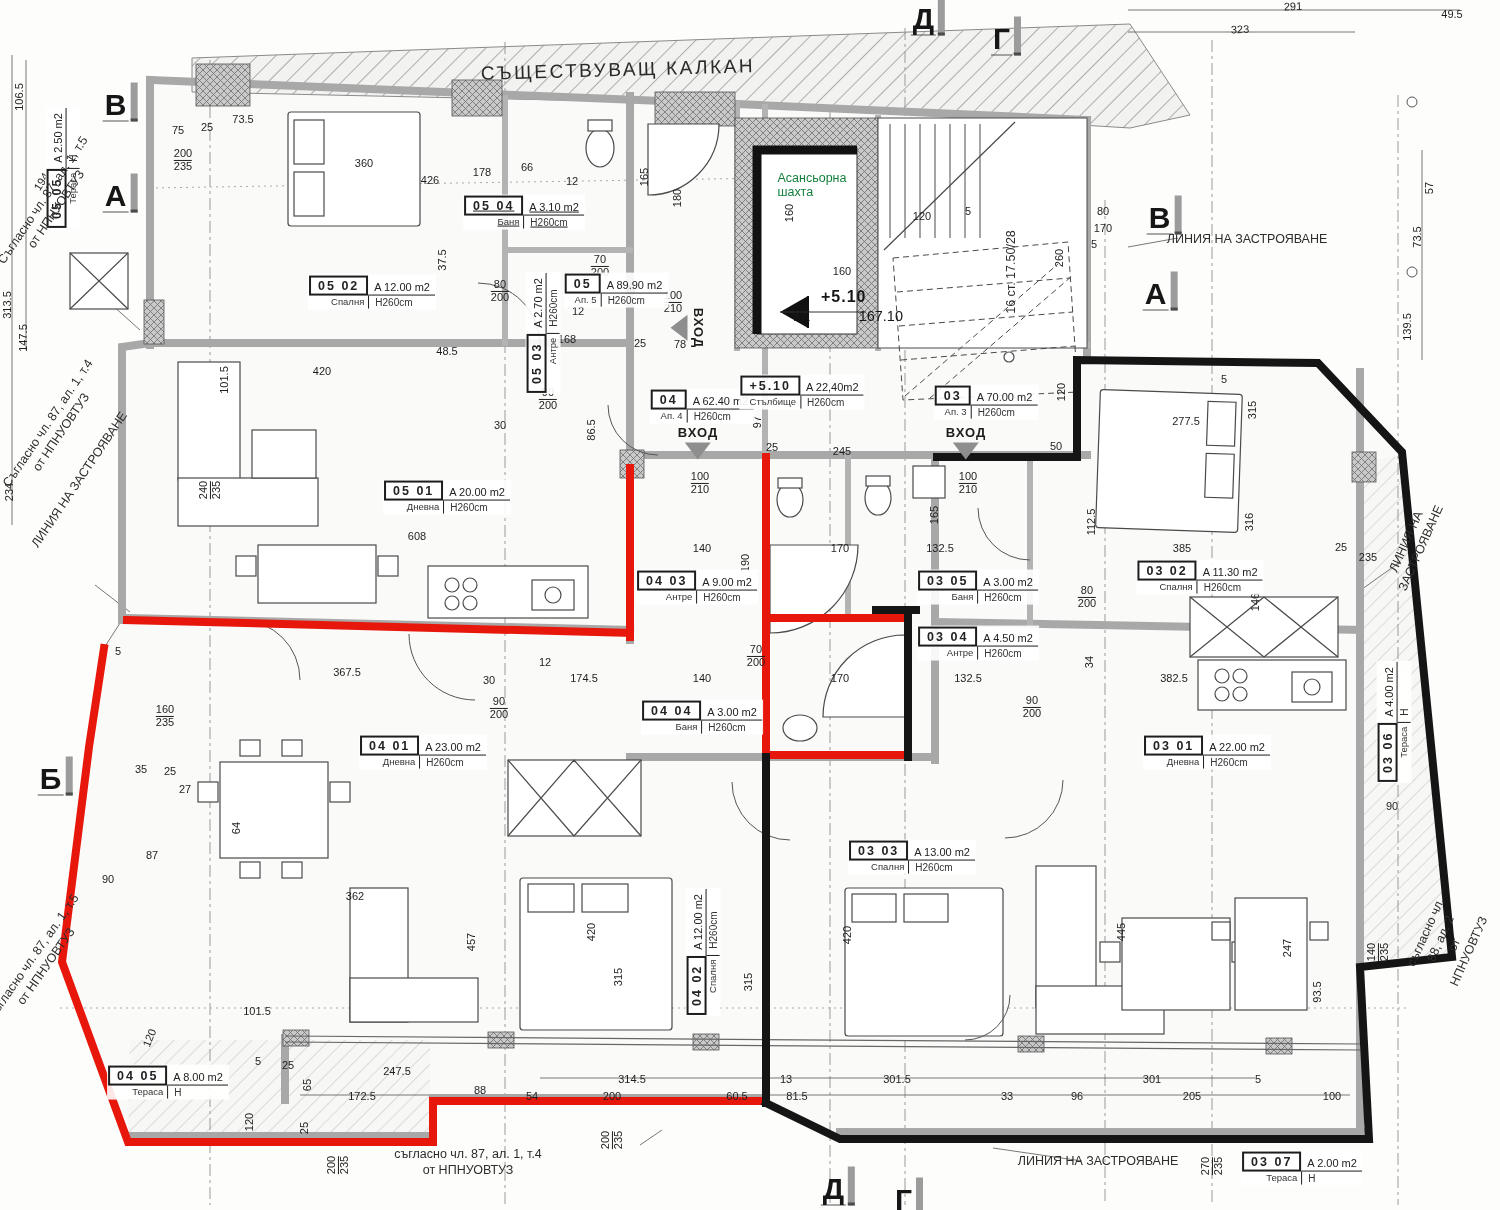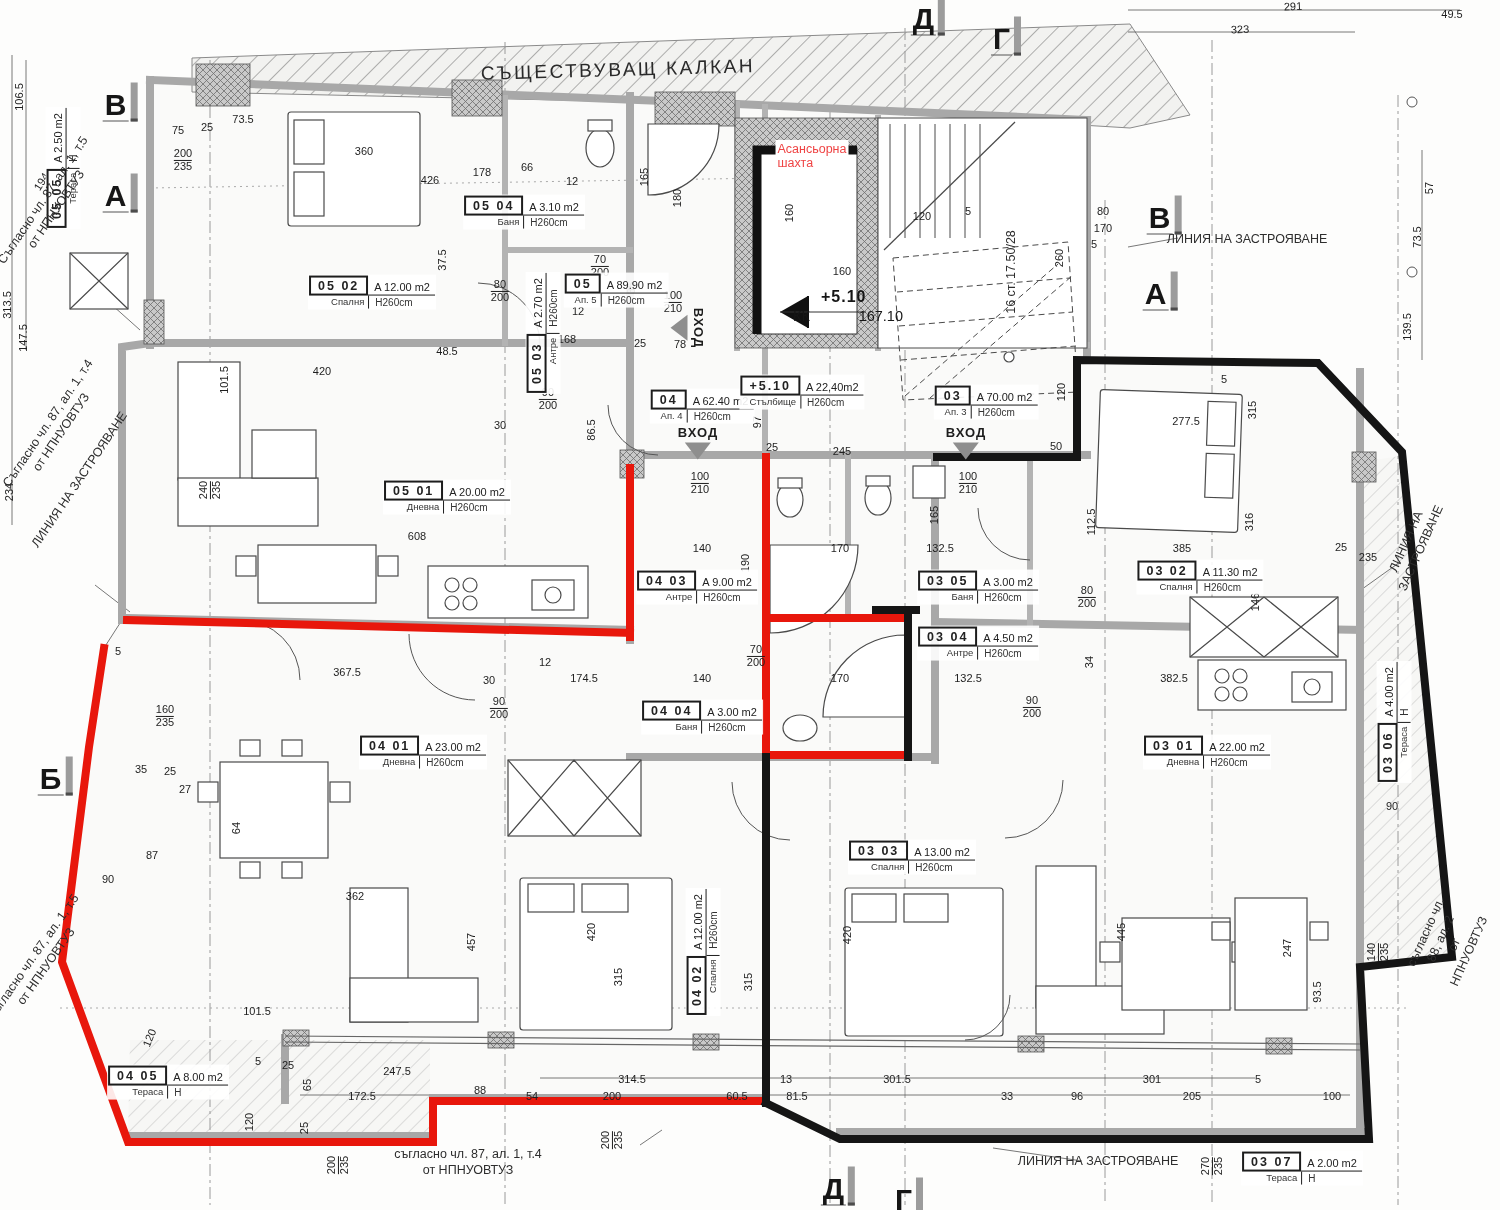--- a/index.html
+++ b/index.html
@@ -36,22 +36,22 @@
   
   .entr{position:absolute;transform:translate(-50%,-50%);text-align:center;
       font-size:13px;font-weight:bold;letter-spacing:1px;color:#1d1d1d;}
   .entr .tri{width:0;height:0;border-left:13px solid transparent;border-right:13px solid transparent;
       border-top:17px solid #8e8e8e;margin:3px auto 0;}
   
   #level-marker{position:absolute;left:793px;top:288px;width:110px;font-size:14px;color:#161616;z-index:2;}
   #level-marker .lv{font-size:16px;font-weight:bold;letter-spacing:1px;margin-left:28px;}
   #level-marker .row2{display:flex;justify-content:space-between;margin-top:2px;font-size:14.5px;}
   
-  #elevator-label{position:absolute;left:812px;top:156px;transform:translate(-50%,-50%);
-      font-size:12.5px;color:#ef4444;white-space:pre-line;text-align:left;z-index:2;background:#fff;padding:2px;}
+  #elevator-label{position:absolute;left:812px;top:185px;transform:translate(-50%,-50%);
+      font-size:12.5px;color:#15803d;white-space:pre-line;text-align:left;z-index:2;background:#fff;padding:2px;}
 </style>
 </head>
 <body>
 
 <div id="plan">
 
   <svg id="drawing" width="1500" height="1210" viewBox="0 0 1500 1210">
     <defs>
       <pattern id="hatch" width="13" height="13" patternUnits="userSpaceOnUse" patternTransform="rotate(45)">
         <rect width="13" height="13" fill="#f2f2f0"></rect>
@@ -312,21 +312,21 @@
       <div class="dim" style="left: 24px; top: 338px; transform: translate(-50%, -50%) rotate(-90deg);"><span class="n1">147.5</span></div>
       <div class="dim" style="left: 10px; top: 492px; transform: translate(-50%, -50%) rotate(-90deg);"><span class="n1">234</span></div>
       <div class="dim" style="left: 42px; top: 182px; transform: translate(-50%, -50%) rotate(-58deg);"><span class="n1">194</span></div>
       <div class="dim" style="left: 1418px; top: 237px; transform: translate(-50%, -50%) rotate(-90deg);"><span class="n1">73.5</span></div>
       <div class="dim" style="left: 1430px; top: 188px; transform: translate(-50%, -50%) rotate(-90deg);"><span class="n1">57</span></div>
       <div class="dim" style="left: 1408px; top: 327px; transform: translate(-50%, -50%) rotate(-90deg);"><span class="n1">139.5</span></div>
       <div class="dim" style="left: 178px; top: 131px; transform: translate(-50%, -50%);"><span class="n1">75</span></div>
       <div class="dim" style="left: 207px; top: 128px; transform: translate(-50%, -50%);"><span class="n1">25</span></div>
       <div class="dim" style="left: 243px; top: 120px; transform: translate(-50%, -50%);"><span class="n1">73.5</span></div>
       <div class="dim" style="left: 183px; top: 160px; transform: translate(-50%, -50%);"><span class="n1">200</span><span class="n2">235</span></div>
-      <div class="dim" style="left: 364px; top: 152px; transform: translate(-50%, -50%);"><span class="n1">360</span></div>
+      <div class="dim" style="left: 364px; top: 164px; transform: translate(-50%, -50%);"><span class="n1">360</span></div>
       <div class="dim" style="left: 430px; top: 181px; transform: translate(-50%, -50%);"><span class="n1">426</span></div>
       <div class="dim" style="left: 482px; top: 173px; transform: translate(-50%, -50%);"><span class="n1">178</span></div>
       <div class="dim" style="left: 527px; top: 168px; transform: translate(-50%, -50%);"><span class="n1">66</span></div>
       <div class="dim" style="left: 572px; top: 182px; transform: translate(-50%, -50%);"><span class="n1">12</span></div>
       <div class="dim" style="left: 645px; top: 177px; transform: translate(-50%, -50%) rotate(-90deg);"><span class="n1">165</span></div>
       <div class="dim" style="left: 678px; top: 198px; transform: translate(-50%, -50%) rotate(-90deg);"><span class="n1">180</span></div>
       <div class="dim" style="left: 790px; top: 213px; transform: translate(-50%, -50%) rotate(-90deg);"><span class="n1">160</span></div>
       <div class="dim" style="left: 922px; top: 217px; transform: translate(-50%, -50%);"><span class="n1">120</span></div>
       <div class="dim" style="left: 968px; top: 212px; transform: translate(-50%, -50%);"><span class="n1">5</span></div>
       <div class="dim" style="left: 1103px; top: 212px; transform: translate(-50%, -50%);"><span class="n1">80</span></div>
@@ -437,21 +437,21 @@
         <span class="area">A 2.50 m2</span>
         <span class="rname">Тераса</span>
         <span class="rh">Н</span>
       </div>
       <div class="room-label" style="left: 372px; top: 292px; transform: translate(-50%, -50%);">
         <span class="rid">05 02</span>
         <span class="area">A 12.00 m2</span>
         <span class="rname">Спалня</span>
         <span class="rh">H260cm</span>
       </div>
-      <div class="room-label" style="left: 524px; top: 212px; transform: translate(-50%, -50%);">
+      <div class="room-label" style="left: 524px; top: 212px; transform: translate(-50%, -50%); text-decoration: underline;">
         <span class="rid">05 04</span>
         <span class="area">A 3.10 m2</span>
         <span class="rname">Баня</span>
         <span class="rh">H260cm</span>
       </div>
       <div class="room-label" style="left: 543px; top: 333px; transform: translate(-50%, -50%) rotate(-90deg);">
         <span class="rid">05 03</span>
         <span class="area">A 2.70 m2</span>
         <span class="rname">Антре</span>
         <span class="rh">H260cm</span>

